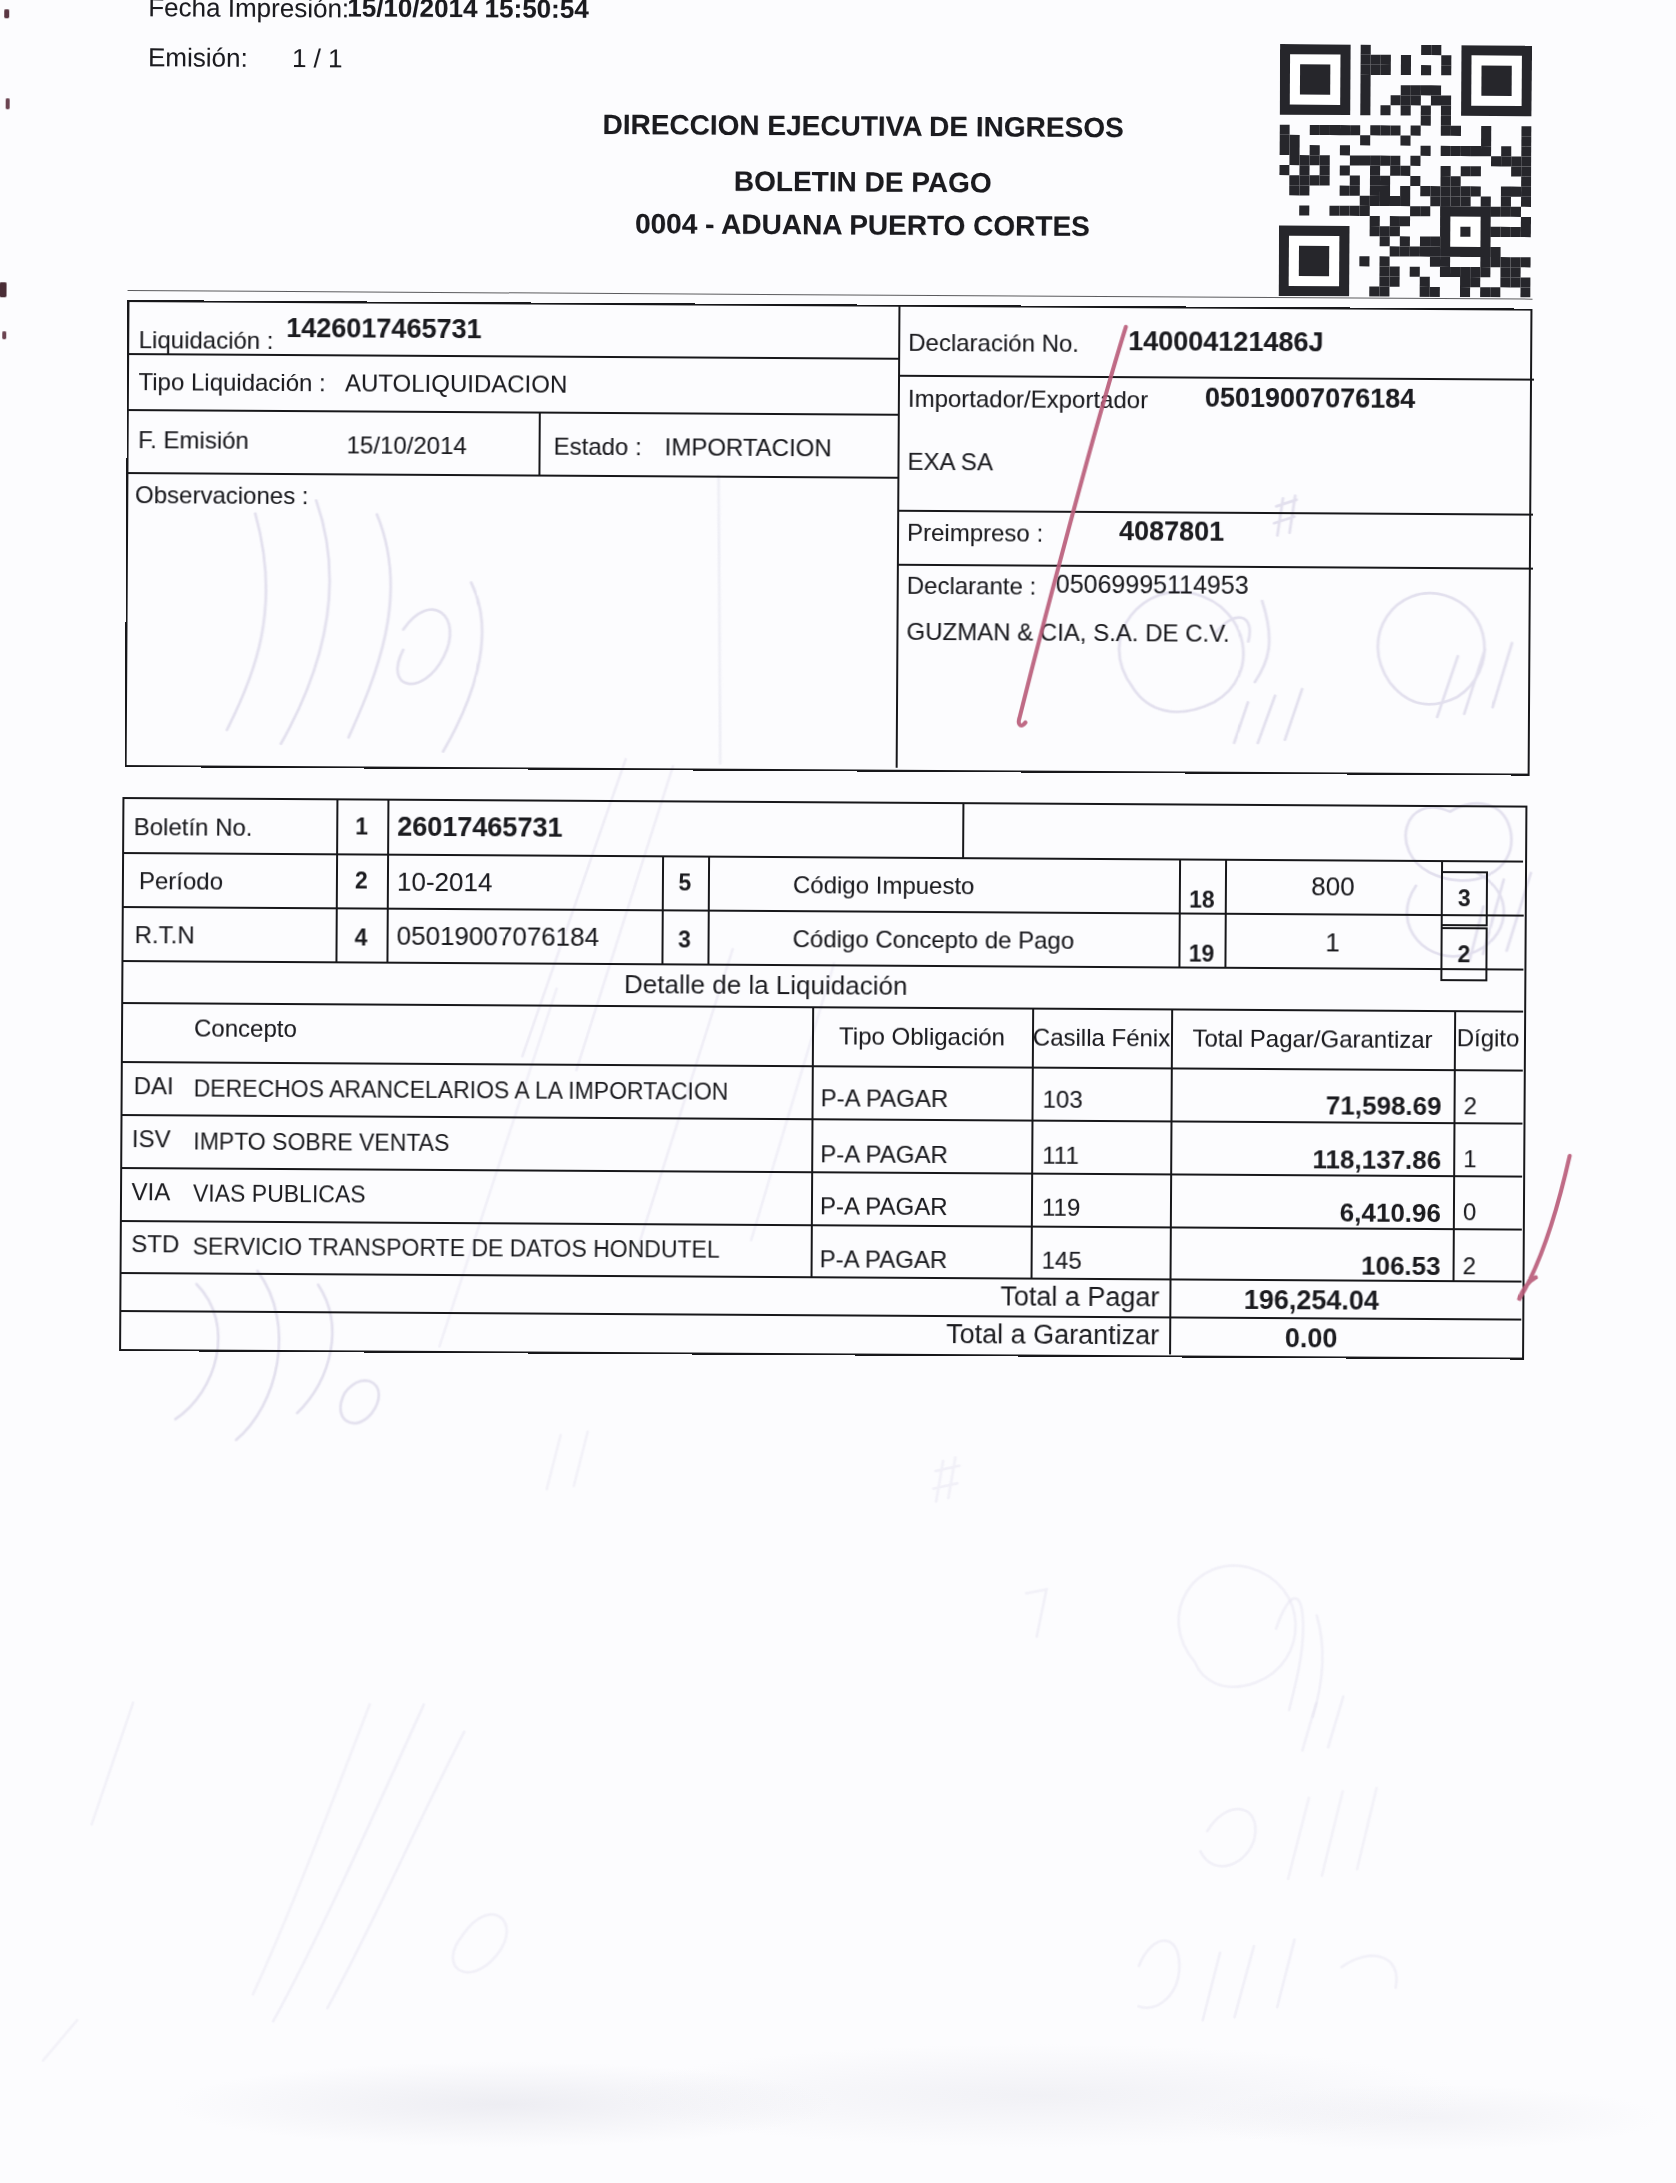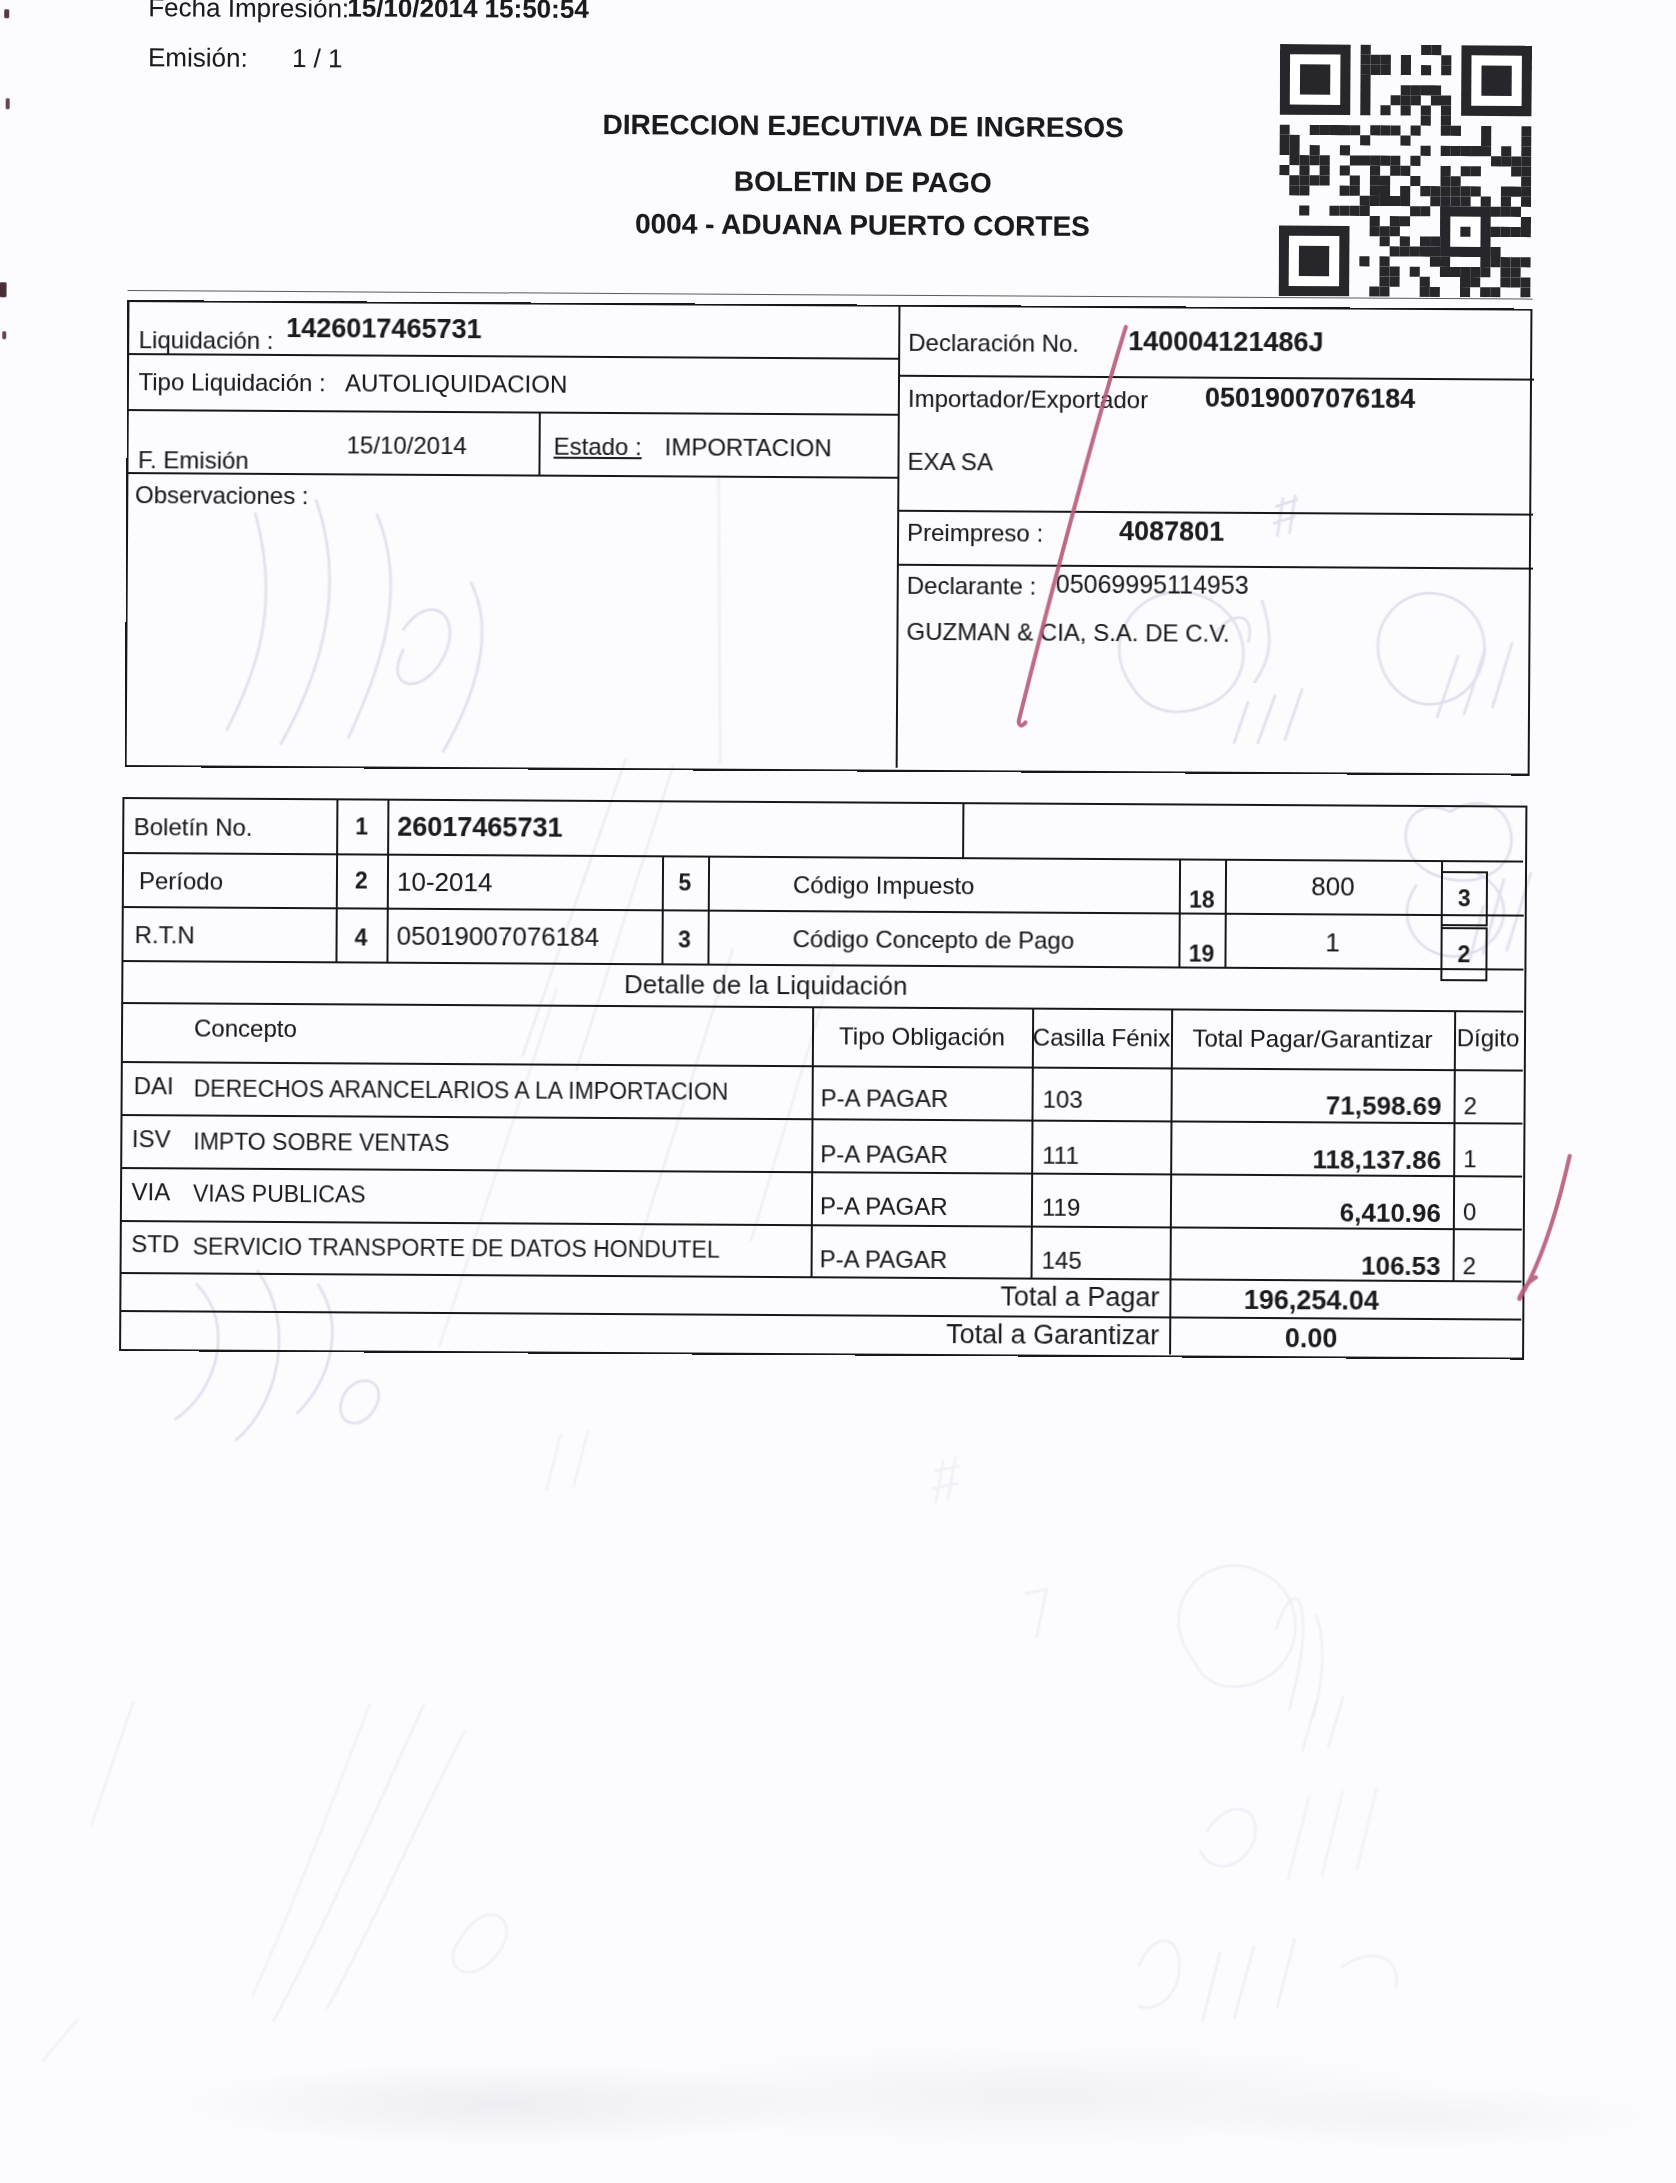--- a/index.html
+++ b/index.html
@@ -324,23 +324,23 @@
     <div class="hl" style="left:0;top:107px;width:769px;"></div>
     <div class="hl" style="left:0;top:170px;width:769px;"></div>
     <div class="vl" style="left:410px;top:107px;height:64px;"></div>
 
     <div class="abs lbl" style="left:9.5px;top:12px;margin-top:12px;">Liquidación :</div>
     <div class="abs val" style="left:157px;top:9.5px;">1426017465731</div>
 
     <div class="abs lbl" style="left:9.5px;top:66px;">Tipo Liquidación :</div>
     <div class="abs lbl" style="left:216px;top:66px;">AUTOLIQUIDACION</div>
 
-    <div class="abs lbl" style="left:9.5px;top:124px;margin-top:20px;">F. Emisión</div>
+    <div class="abs lbl" style="left:9.5px;top:124px;">F. Emisión</div>
     <div class="abs lbl" style="left:218px;top:128px;">15/10/2014</div>
-    <div class="abs lbl" style="left:425px;top:128px;text-decoration:underline;">Estado :</div>
+    <div class="abs lbl" style="left:425px;top:128px;">Estado :</div>
     <div class="abs lbl" style="left:536px;top:128px;">IMPORTACION</div>
 
     <div class="abs lbl" style="left:6.8px;top:179px;">Observaciones :</div>
 
     <div class="hl" style="left:769px;top:68px;width:636px;"></div>
     <div class="hl" style="left:769px;top:203px;width:636px;"></div>
     <div class="hl" style="left:769px;top:257px;width:636px;"></div>
 
     <div class="abs lbl2" style="left:779px;top:21.6px;">Declaración No.</div>
     <div class="abs val" style="left:999px;top:17.6px;">140004121486J</div>

